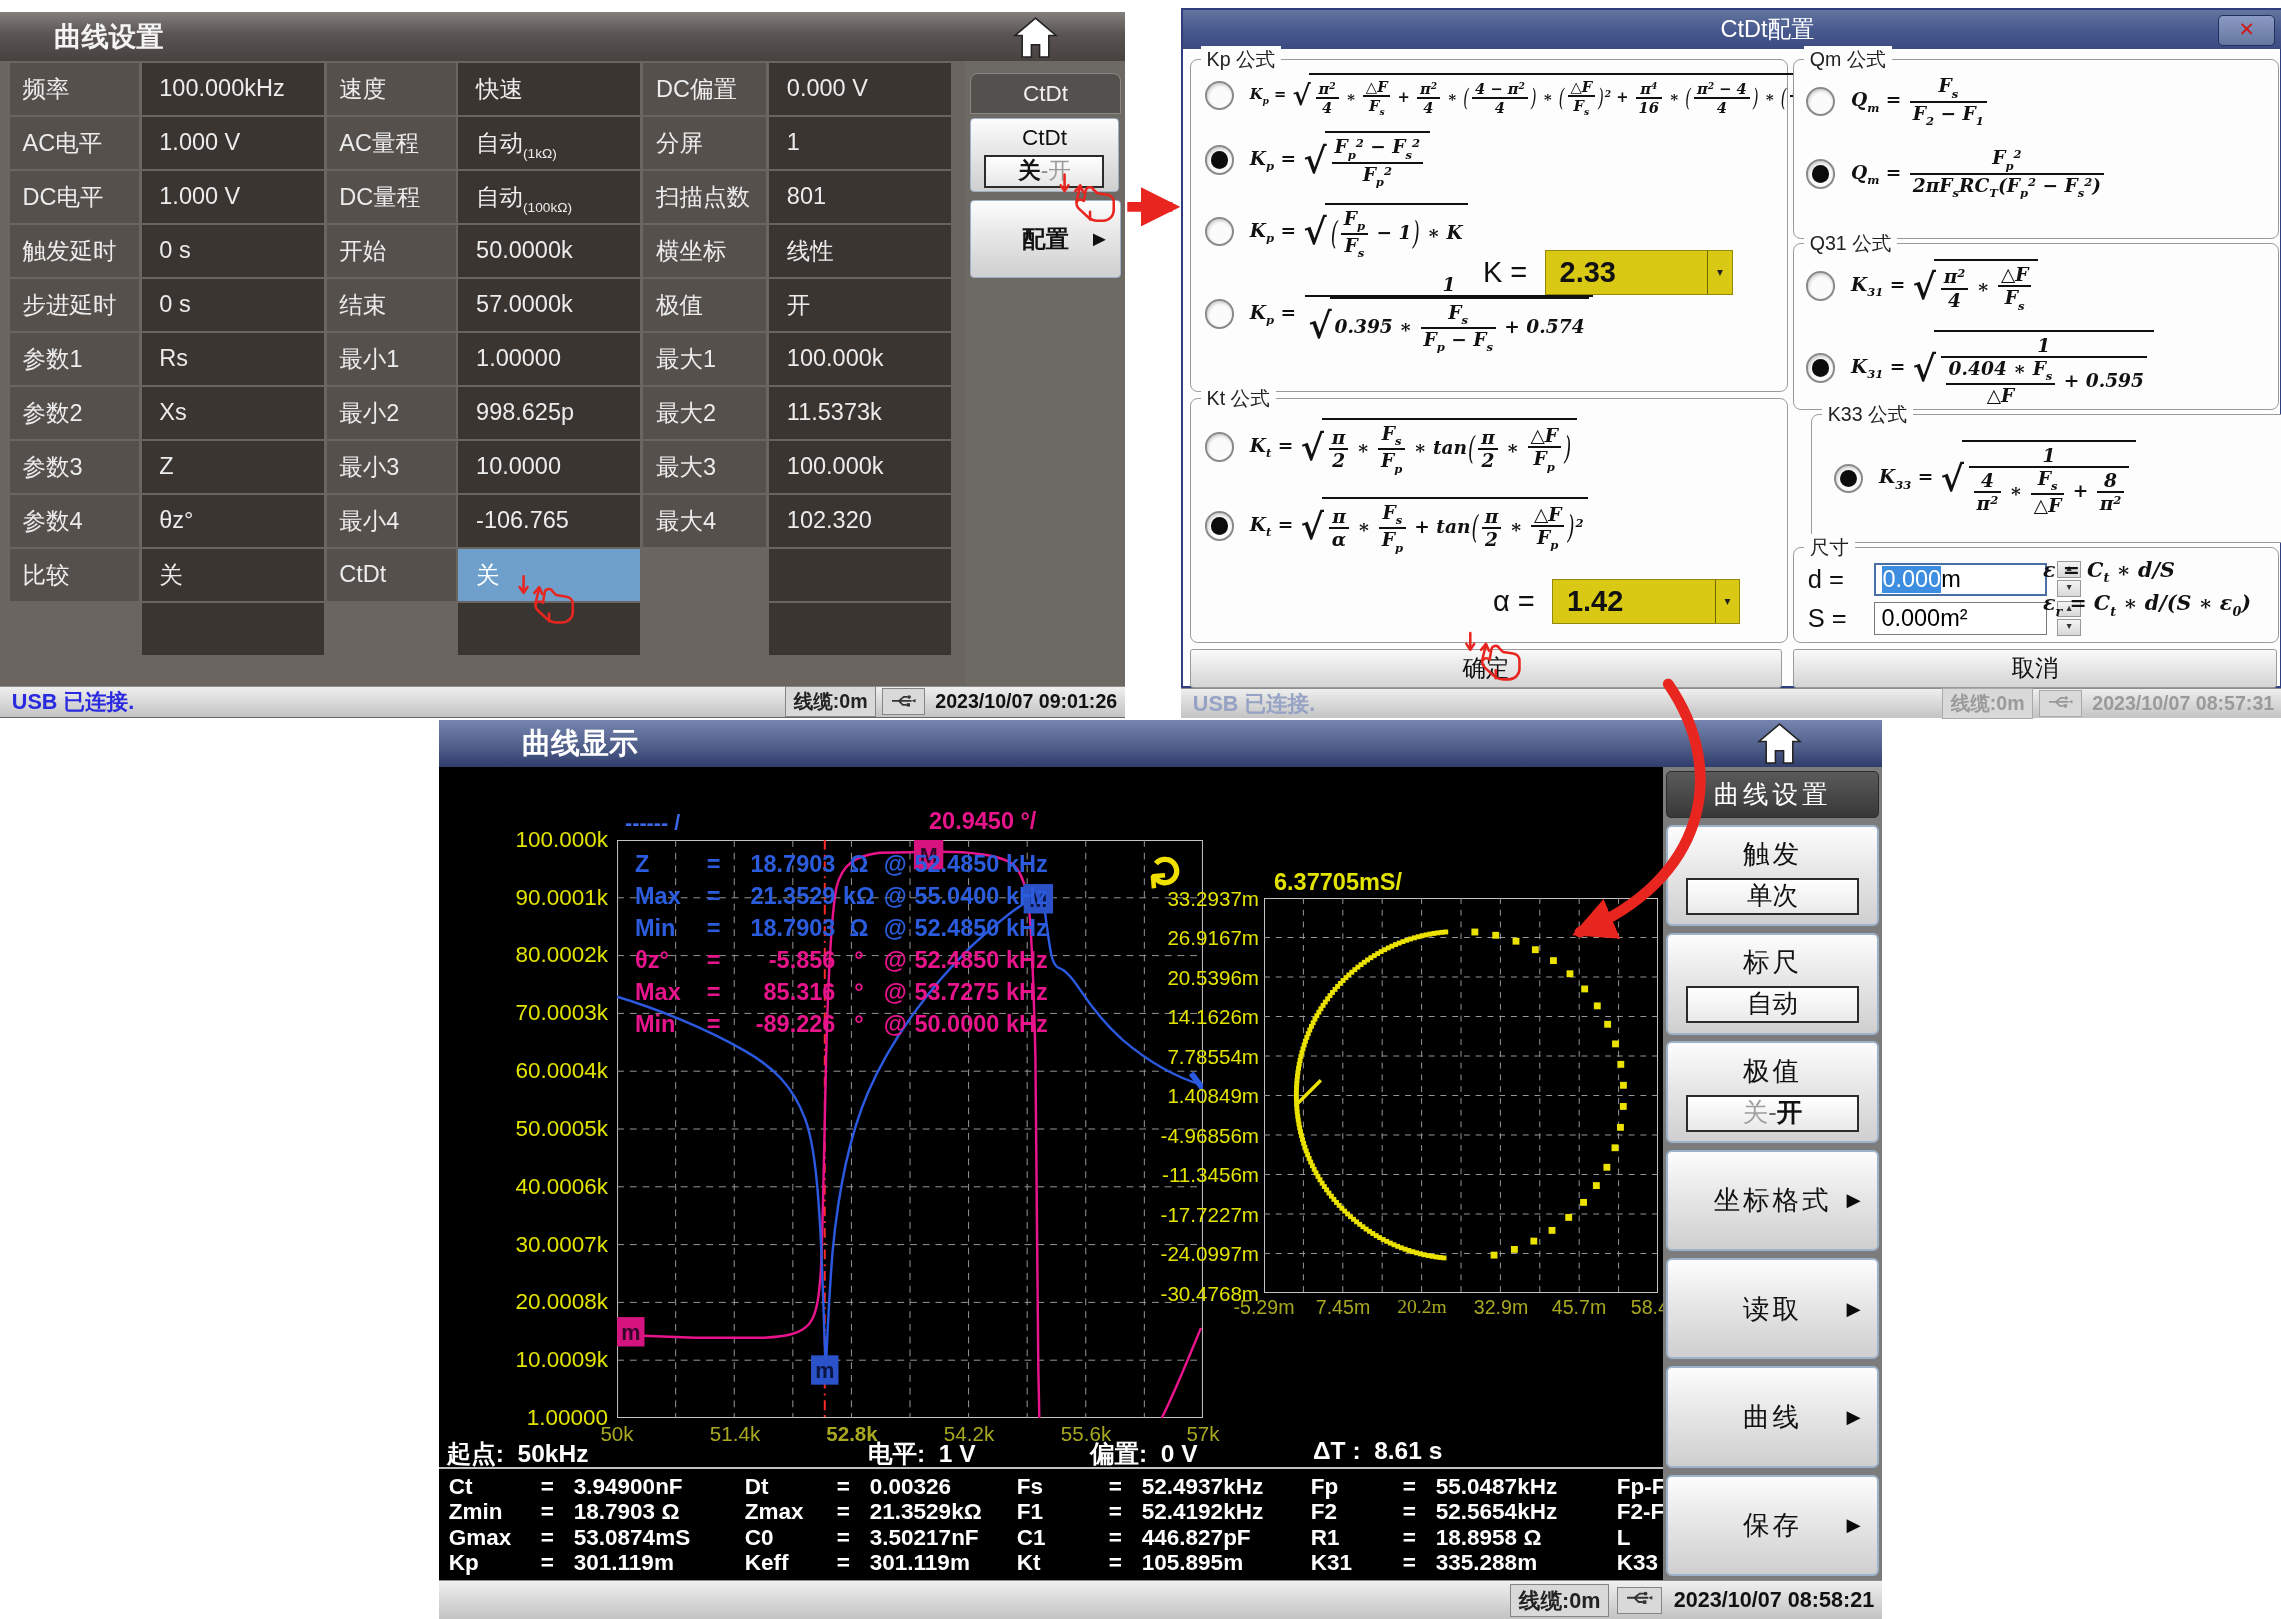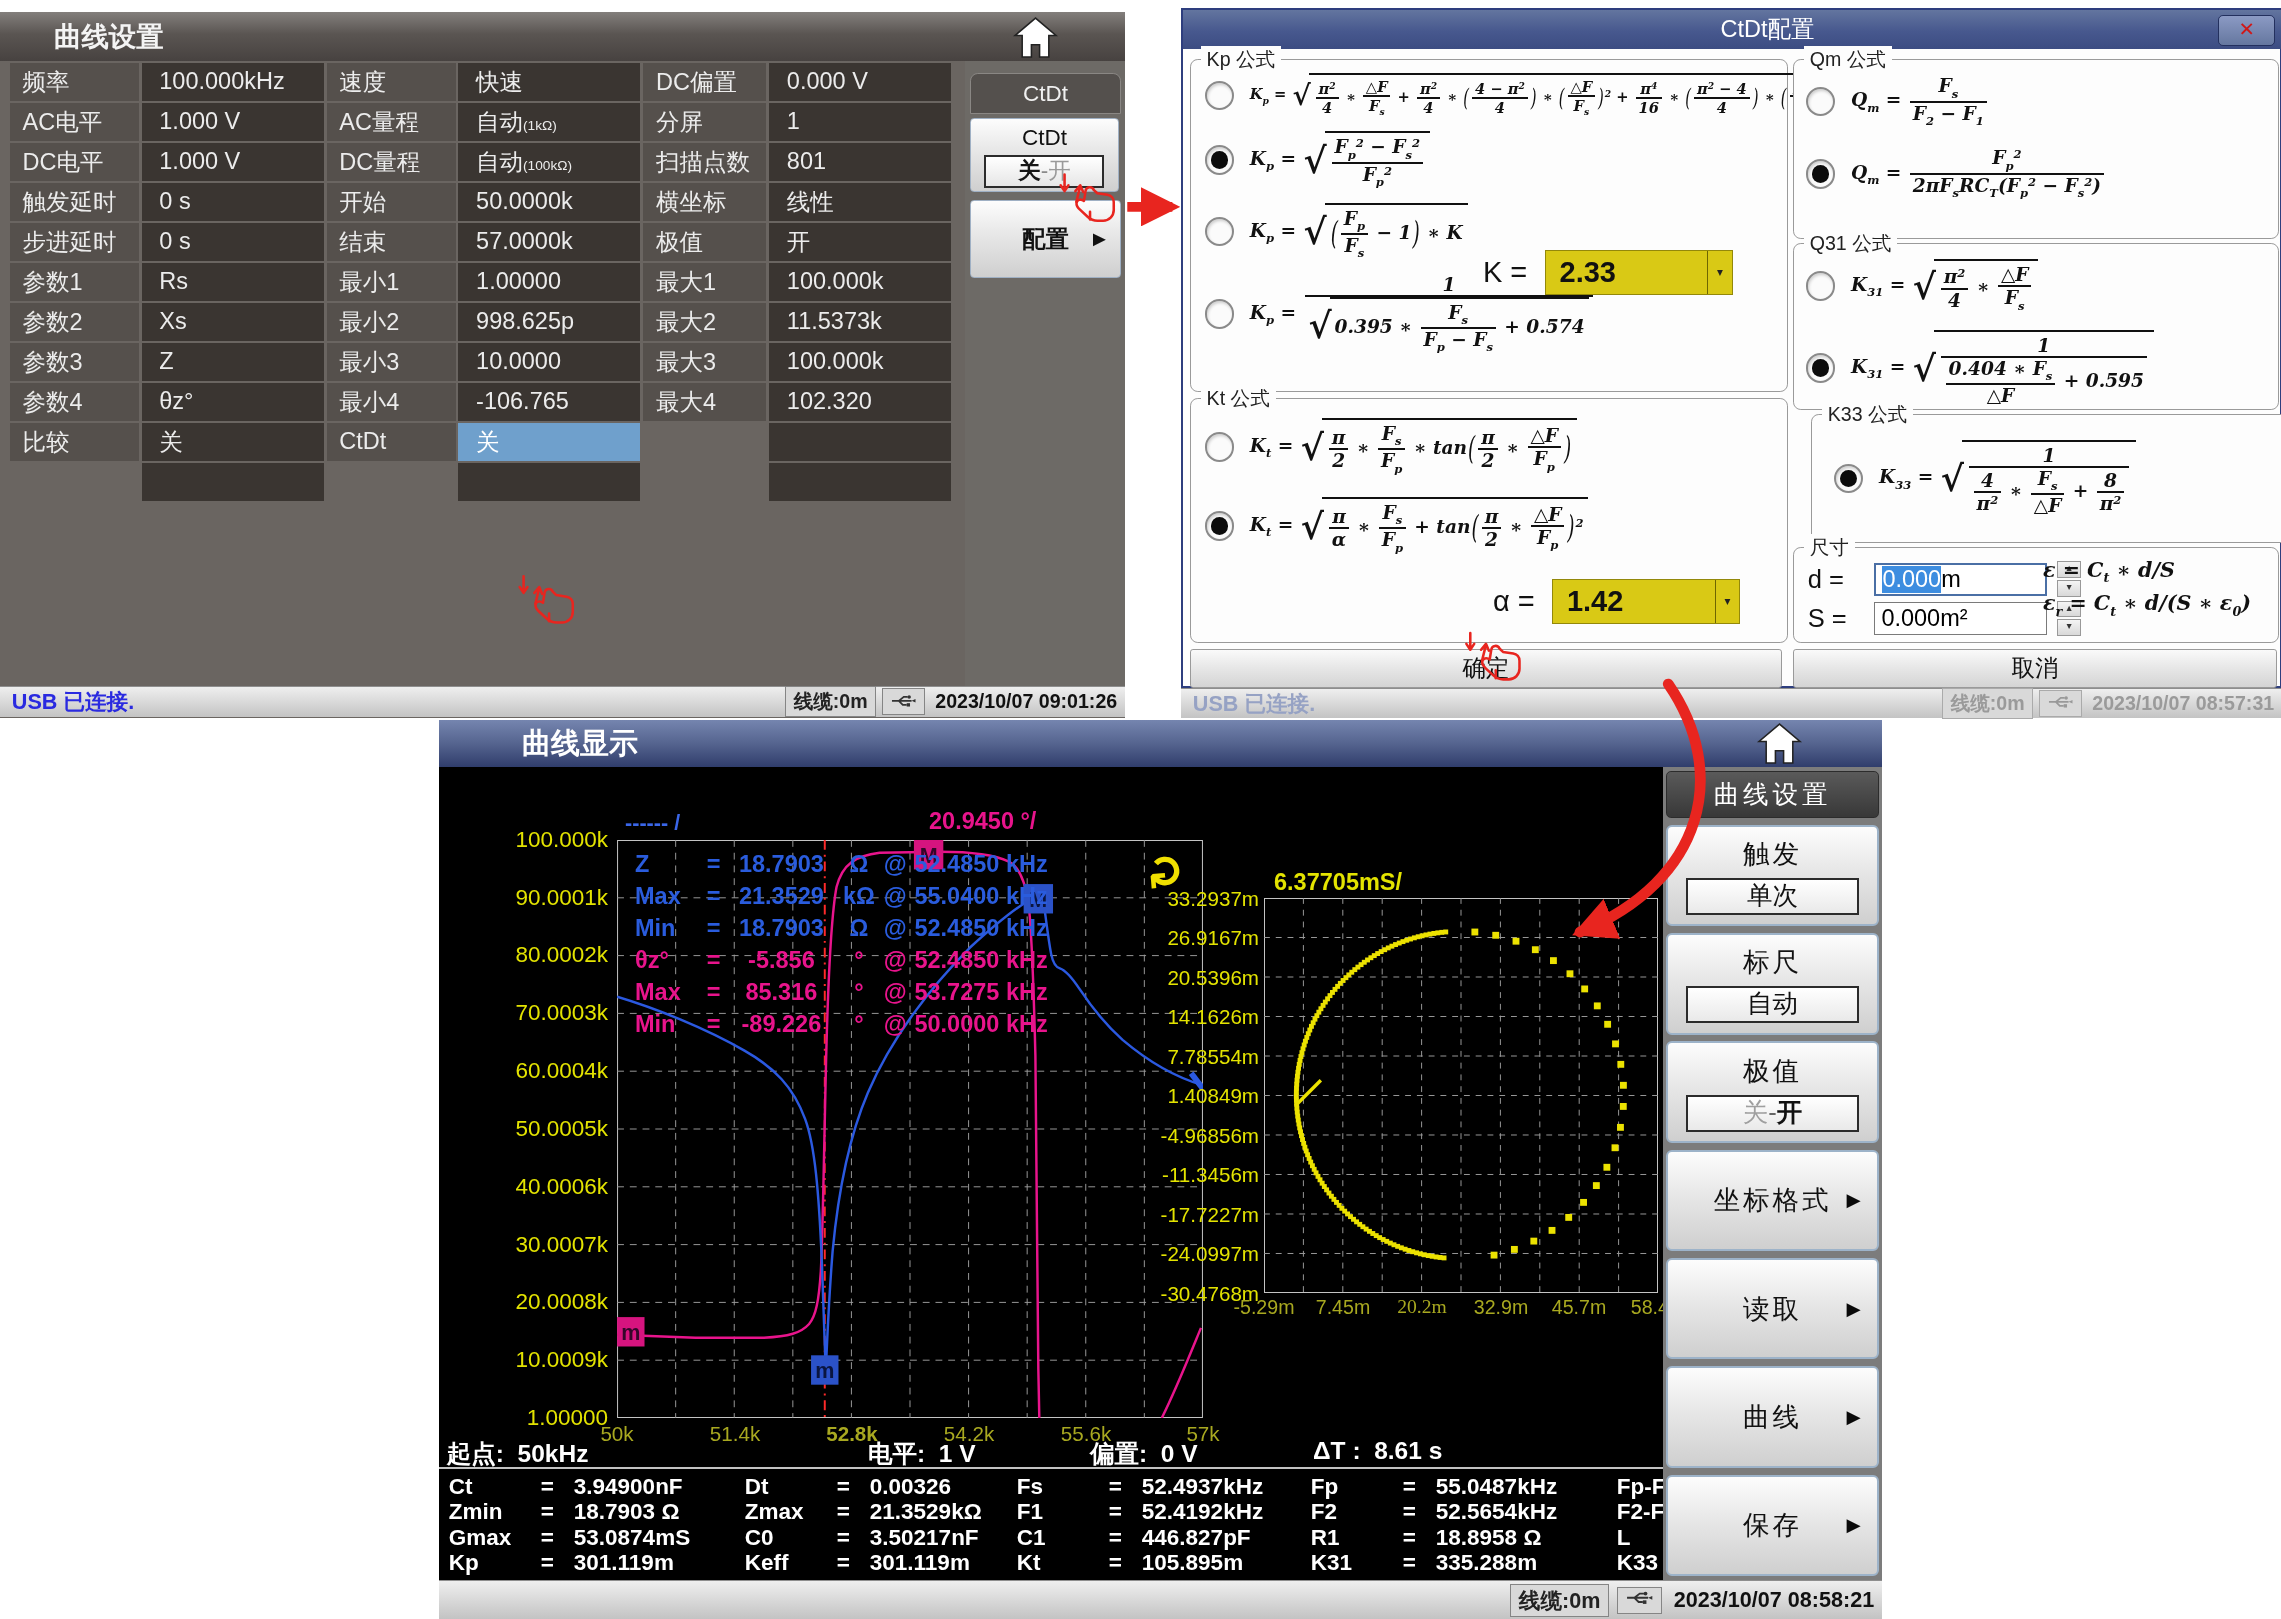--- a/index.html
+++ b/index.html
@@ -3,21 +3,21 @@
 <meta charset="utf-8">
 <style>
   html,body{margin:0;padding:0;background:#fff;}
   body{font-family:"Liberation Sans","DejaVu Sans",sans-serif;width:2282px;height:1619px;position:relative;overflow:hidden;}
   .abs{position:absolute;}
   
   .lpanel{left:0;top:11.8px;width:1125px;height:706px;background:#6a6561;}
   .lp-title{left:0;top:0;width:1125px;height:49px;background:linear-gradient(#837f7c,#5a5552 45%,#474240);color:#f4f4f4;font-size:27.4px;font-weight:bold;line-height:49px;padding-left:54px;box-sizing:border-box;}
   .home-ico{width:51px;height:43px;}
   #lp-table{left:0;top:51px;width:965px;}
-  .lrow{display:flex;margin:0 0 2px 9.8px;height:38px;}
+  .lrow{display:flex;margin:0 0 2px 9.8px;height:52px;}
   .lcell{display:flex;align-items:center;color:#ececec;font-size:23.5px;box-sizing:border-box;margin-right:2.9px;}
   .lcell.lab{width:129px;background:#55504c;padding-left:12.7px;}
   .lcell.lab.w2{width:123px;}
   .lcell.val{width:182px;background:#3a3531;padding-left:17.6px;}
   .lcell.empty-lab{background:transparent;}
   .lcell.hl{background:#6fa0cc;color:#fff;}
   .subtx{font-size:13.7px;align-self:flex-end;margin-bottom:7.8px;}
   .lp-side{left:965px;top:49px;width:160px;height:637px;background:#6d6a66;}
   .side-tab{left:4.9px;top:11.8px;width:149px;height:39px;background:#54504d;border:1px solid #8a8784;border-radius:7.8px 7.8px 0 0;color:#f0f0f0;font-size:22.5px;text-align:center;line-height:39px;}
   .side-btn{left:4.9px;width:149px;background:linear-gradient(#fdfdfd,#eaeaea 40%,#cwhite,#d2d2d2);background:linear-gradient(#fdfdfd,#e9e9e9 40%,#cfcfcf);border:1px solid #9fb0c4;border-radius:3.9px;color:#111;text-align:center;}
@@ -95,21 +95,21 @@
   .ylab{position:absolute;color:#e3e300;font-size:22.5px;text-align:right;width:108px;}
   .ylab2{position:absolute;color:#e3e300;font-size:20.6px;text-align:right;width:116px;}
   .xlab{position:absolute;color:#a8a820;font-size:20.6px;text-align:center;width:88px;}
   .hdr-blue{color:#3a66e8;font-size:21.6px;font-weight:bold;}
   .hdr-mag{color:#e8148c;font-size:23.5px;font-weight:bold;}
   .ro-row{display:flex;height:32px;align-items:center;font-size:23.5px;font-weight:bold;white-space:pre;}
   .ro-row.blue{color:#2a5cdd;}
   .ro-row.magenta{color:#e8148c;}
   .ro-n{width:65px;}
   .ro-e{width:27.4px;text-align:center;}
-  .ro-v{width:108px;text-align:center;}
+  .ro-v{width:108px;text-align:right;}
   .ro-u{width:47px;text-align:center;}
   .ro-a{width:25.5px;text-align:center;}
   .refresh{color:#f0e000;font-size:45px;font-weight:bold;transform:rotate(-95deg);}
   .info-item{position:absolute;top:0;color:#fff;font-size:24.5px;font-weight:bold;white-space:pre;}
   .meas{display:grid;grid-template-columns:296px 272px 294px 306px 263px;row-gap:2px;color:#fff;font-size:22.5px;font-weight:bold;}
   .mcell{display:flex;height:23.5px;align-items:center;}
   .mn{width:92px;}
   .meq{width:33px;}
   
   .bside{left:1224px;top:47px;width:219px;height:813px;background:#7c7c7c;box-sizing:border-box;padding:3.9px 2.9px;display:flex;flex-direction:column;gap:6.9px;}

